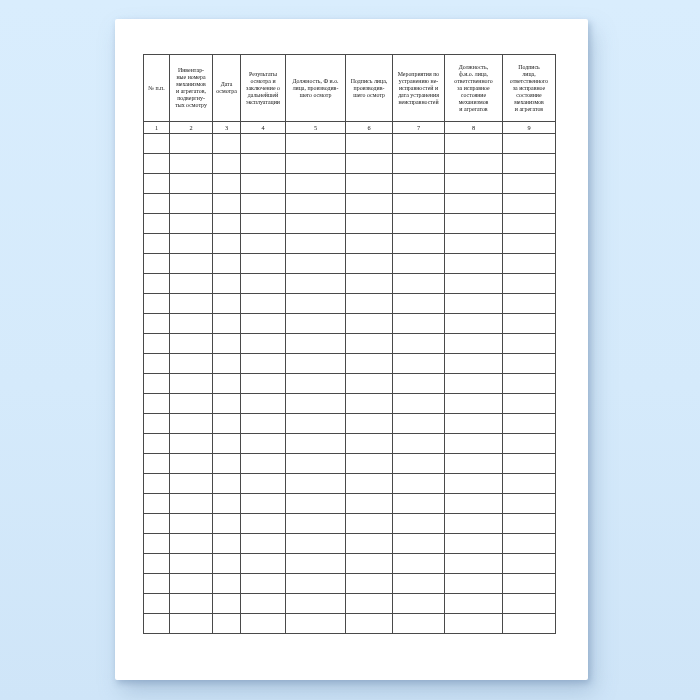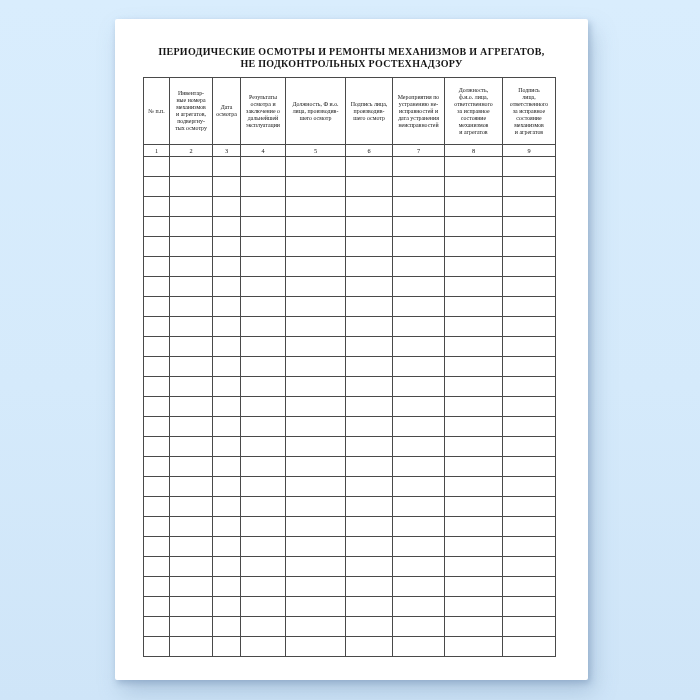--- a/index.html
+++ b/index.html
@@ -61,24 +61,20 @@
     padding:0;
   }
   tbody tr{height:20px;}
   tbody td{padding:0;}
 </style>
 </head>
 <body>
 
 <div class="stage">
   <div class="page">
-    <div class="doc-title">
-      <div>ПЕРИОДИЧЕСКИЕ ОСМОТРЫ И РЕМОНТЫ МЕХАНИЗМОВ И АГРЕГАТОВ,</div>
-      <div>НЕ ПОДКОНТРОЛЬНЫХ РОСТЕХНАДЗОРУ</div>
-    </div>
     <table class="form-table">
       <colgroup>
           <col style="width: 26px;">
           <col style="width: 43px;">
           <col style="width: 28px;">
           <col style="width: 45px;">
           <col style="width: 60px;">
           <col style="width: 47px;">
           <col style="width: 52px;">
           <col style="width: 58px;">

